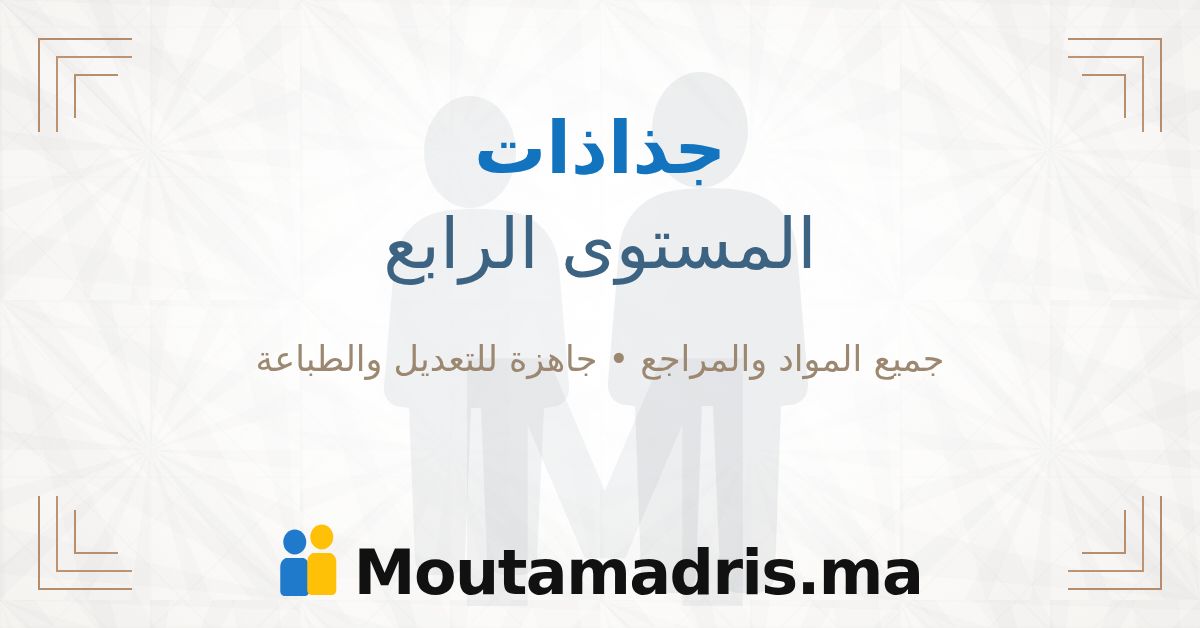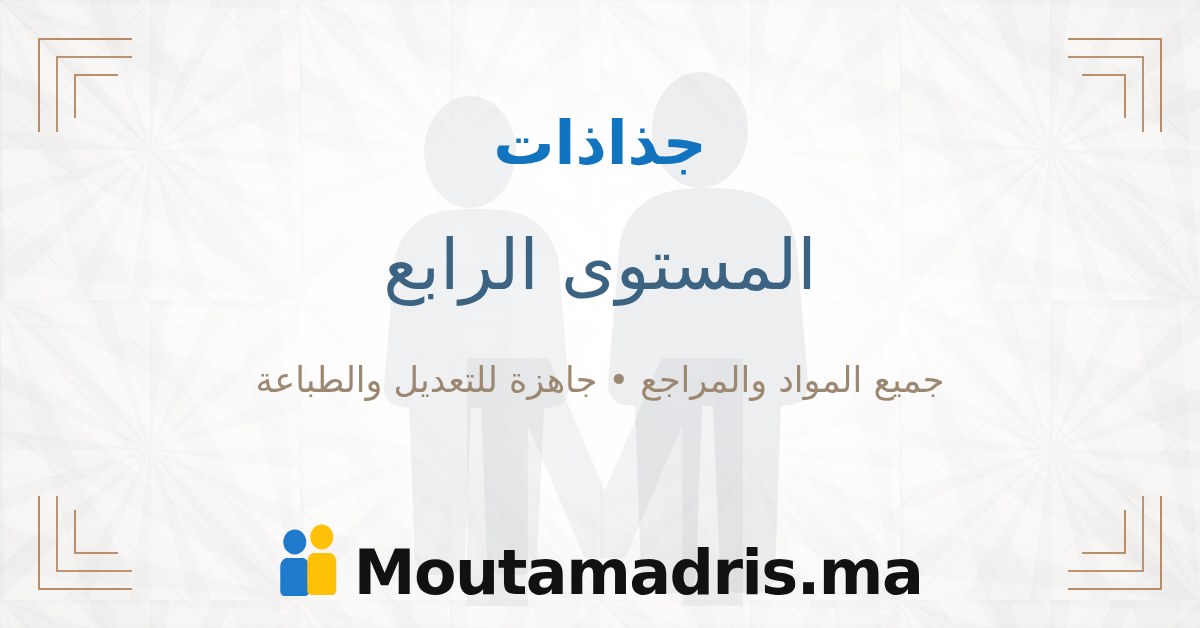--- a/index.html
+++ b/index.html
@@ -129,32 +129,32 @@
     position: absolute;
     inset: 0;
     display: flex;
     flex-direction: column;
     align-items: center;
     justify-content: flex-start;
   }
 
   .title-main {
     margin-top: 112px;
-    font-size: 61px;
+    font-size: 72px;
     font-weight: 700;
     line-height: 1.0;
     color: #1273be;
     letter-spacing: 0;
     direction: rtl;
     text-align: center;
     white-space: nowrap;
   }
 
   .title-sub {
-    margin-top: 56px;
+    margin-top: 24px;
     font-size: 70px;
     font-weight: 400;
     line-height: 1.05;
     color: #3d6382;
     direction: rtl;
     text-align: center;
     white-space: nowrap;
   }
 
   .tagline {

